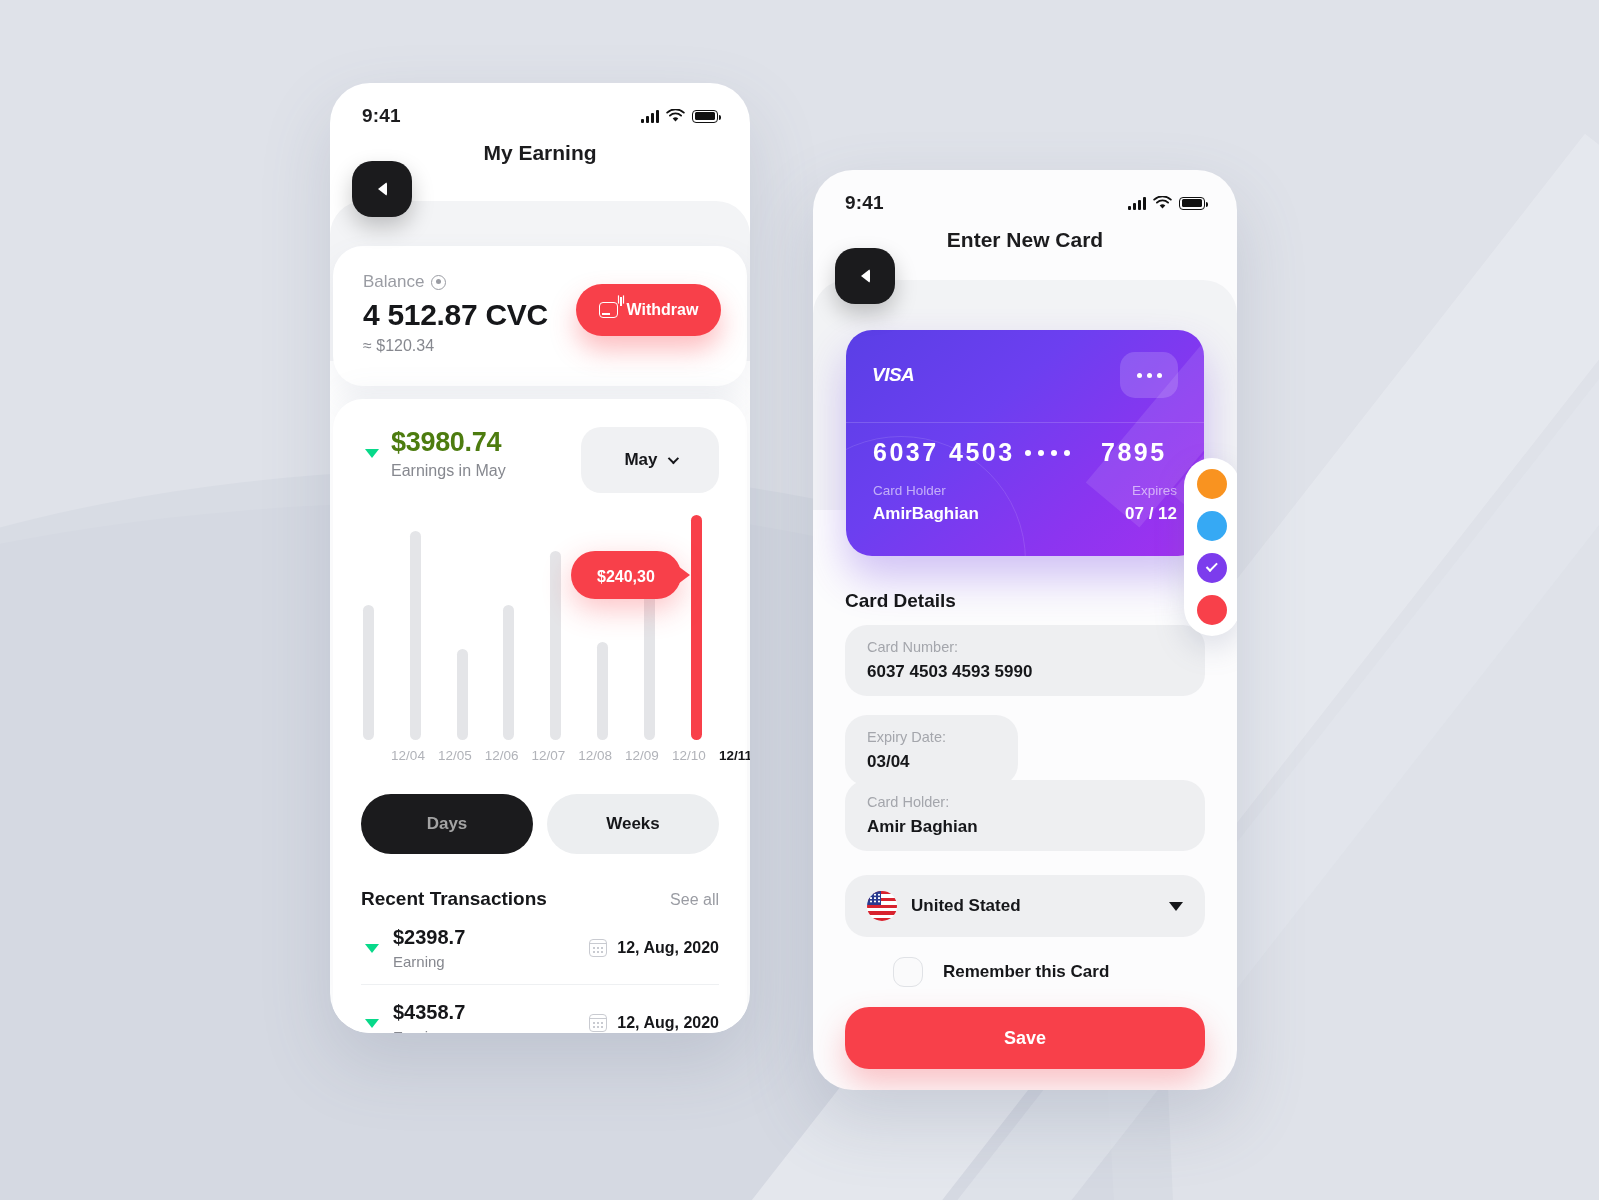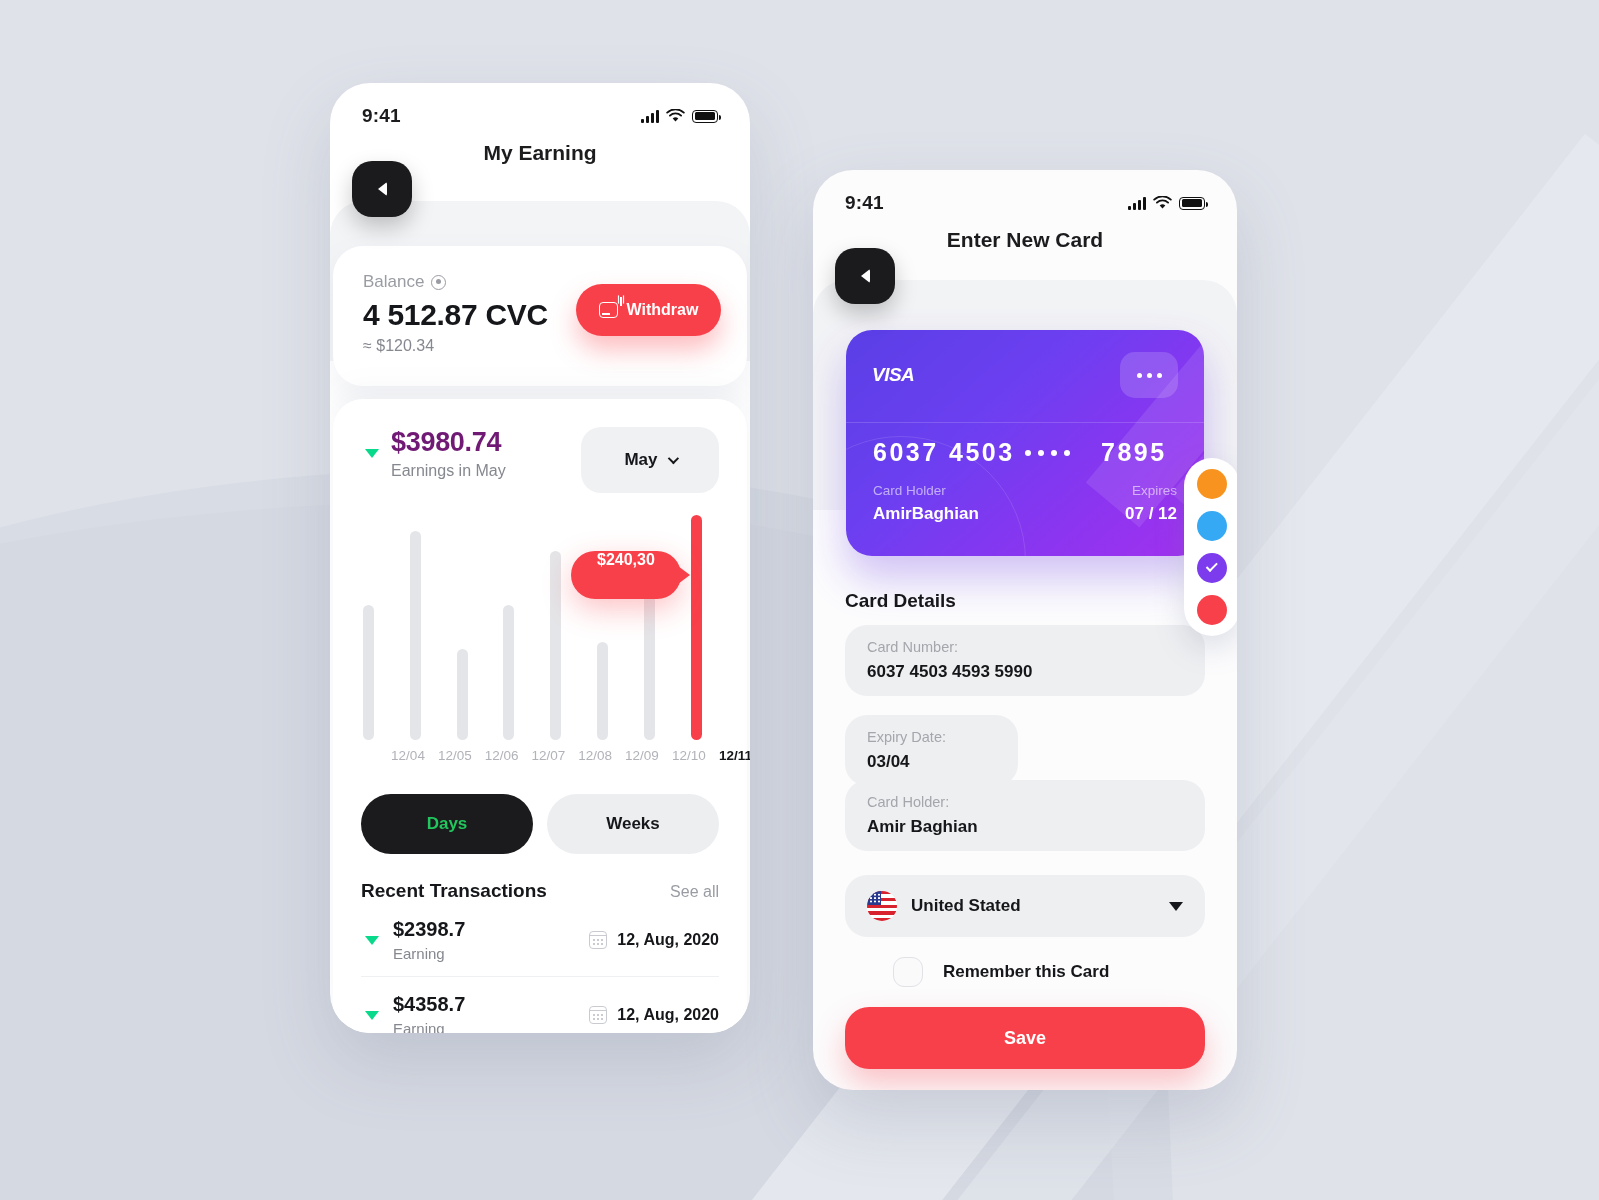--- a/index.html
+++ b/index.html
@@ -107,54 +107,54 @@
 
   .chart-card{
     position:absolute; left:3px; top:316px; width:414px; height:636px;
     background:#fff; border-radius:30px;
     box-shadow:0 -8px 30px rgba(120,130,155,.08);
     padding:28px 28px 0 28px;
   }
   .chart-head{ display:flex; align-items:flex-start; }
   .tri-green{ width:0;height:0;border-left:7px solid transparent;border-right:7px solid transparent;
     border-top:9px solid #08d98a; margin:22px 12px 0 4px;}
-  .earn-amount{ font-size:27px; font-weight:bold; color:#701a75; letter-spacing:-.3px;}
+  .earn-amount{ font-size:27px; font-weight:bold; color:#4d7c0f; letter-spacing:-.3px;}
   .earn-sub{ font-size:16px; color:#86888f; margin-top:4px;}
   .month-pill{
     margin-left:auto; width:138px; height:66px; background:#f0f1f3; border-radius:20px;
     display:flex; align-items:center; justify-content:center; gap:10px; cursor:pointer;
     font-size:17px; font-weight:bold; color:#16171a;
   }
   .chev{ width:8px;height:8px;border-right:2px solid #16171a;border-bottom:2px solid #16171a;
     transform:rotate(45deg) translateY(-2px);}
 
   .chart-area{ position:relative; height:225px; margin-top:22px;}
   .bar{ position:absolute; bottom:0; width:11px; border-radius:6px; background:#e4e5e8;}
   .bar.hl{ background:#f8404a; }
   .xaxis{ position:relative; height:24px; margin-top:8px;}
   .xlabel{ position:absolute; font-size:13.5px; color:#b1b3b9; transform:translateX(-50%); white-space:nowrap;margin-left:40px;}
   .xlabel.on{ color:#16171a; font-weight:bold;}
 
   .tooltip{
-    position:absolute; left:210px; top:36px; height:48px; padding:0 26px;
+    position:absolute; left:210px; top:36px; height:48px; padding:13px 26px;
     background:#f8404a; border-radius:24px; color:#fff;
-    display:flex; align-items:flex-start; justify-content:center;
+    display:flex; align-items:flex-end; justify-content:center;
     font-size:16px; font-weight:bold; z-index:6;
     box-shadow:0 10px 30px rgba(248,64,74,.32);
   }
   .tooltip::after{ content:""; position:absolute; right:-9px; top:50%; transform:translateY(-50%);
     width:0;height:0;border-top:9px solid transparent;border-bottom:9px solid transparent;border-left:12px solid #f8404a;}
 
   .seg{ display:flex; gap:14px; margin-top:22px;}
   .seg div{ flex:1; height:60px; border-radius:30px; display:flex; align-items:center; justify-content:center;
     font-size:17px; font-weight:bold; cursor:pointer;}
-  .seg .active{ background:#1b1b1d; color:#22c55e;text-align:center;}
+  .seg .active{ background:#1b1b1d; color:#a3a3a3;text-align:center;}
   .seg .idle{ background:#eceef0; color:#16171a;}
 
-  .rt-head{ display:flex; align-items:baseline; margin-top:26px;}
+  .rt-head{ display:flex; align-items:baseline; margin-top:34px;}
   .rt-title{ font-size:19px; font-weight:bold; color:#16171a;}
   .rt-seeall{ margin-left:auto; font-size:16px; color:#9a9ca3; cursor:pointer;}
 
   .txn{ display:flex; align-items:center; padding:16px 0 14px 0;}
   .txn + .txn{ border-top:1px solid #eef0f2; }
   .txn .tri-green{ margin:0 14px 0 4px;}
   .txn-amt{ font-size:20px; font-weight:bold; color:#16171a;}
   .txn-type{ font-size:15px; color:#86888f; margin-top:4px;}
   .txn-right{ margin-left:auto; display:flex; align-items:center; gap:10px;}
   .cal{ width:18px;height:18px;border:1.6px solid #c9cbd1;border-radius:4px;position:relative;}

